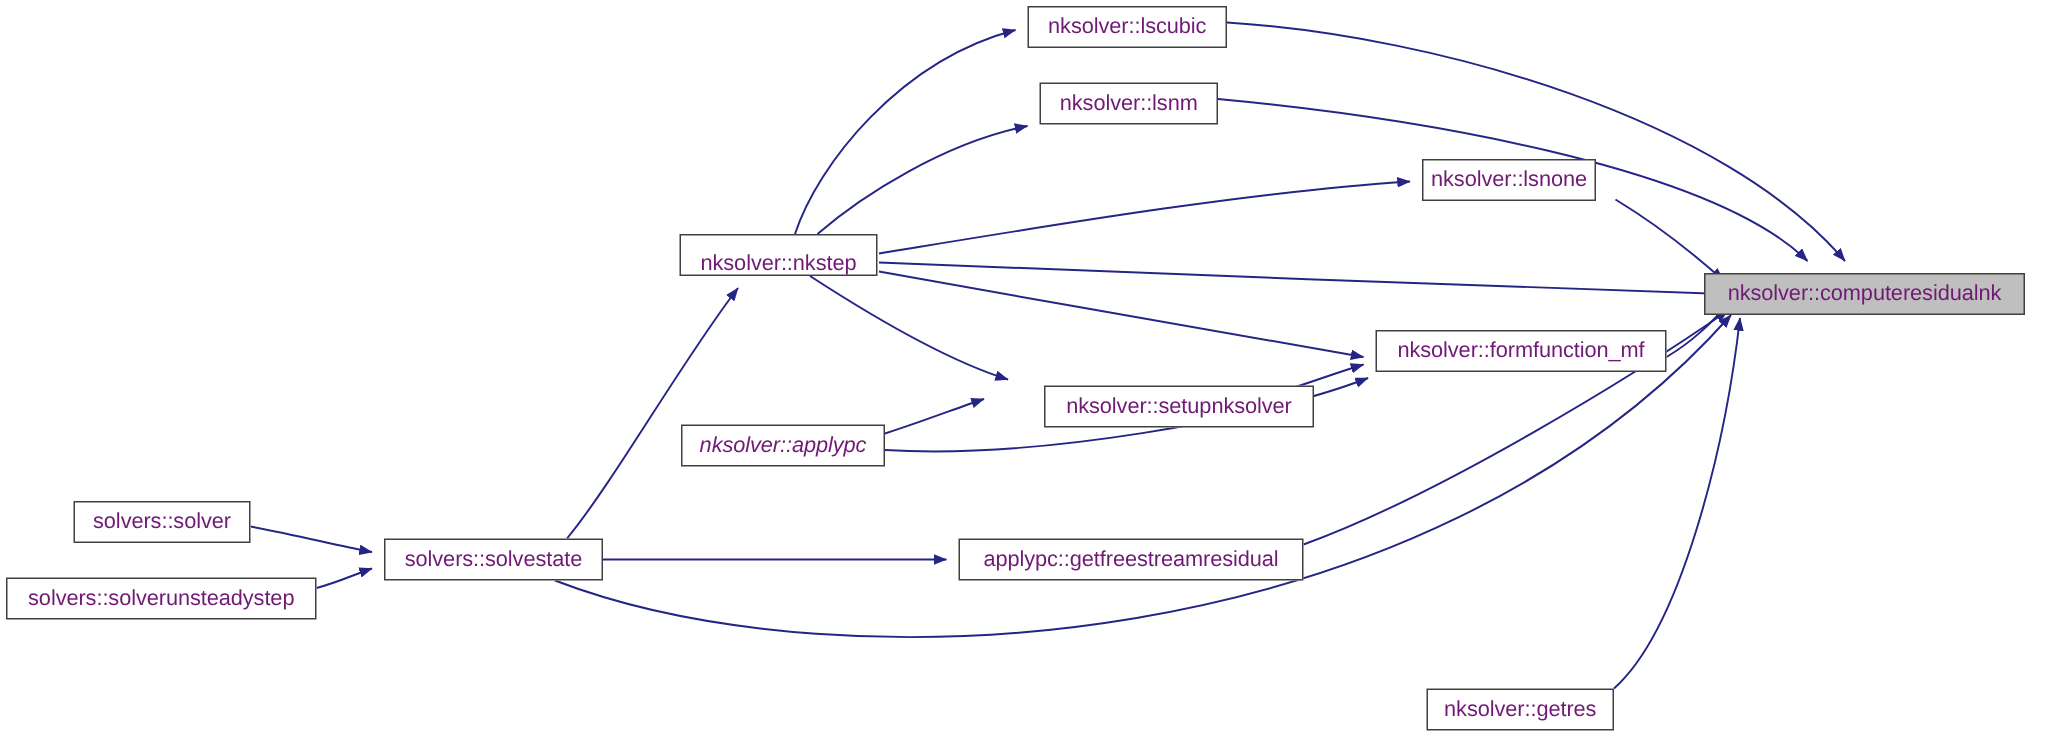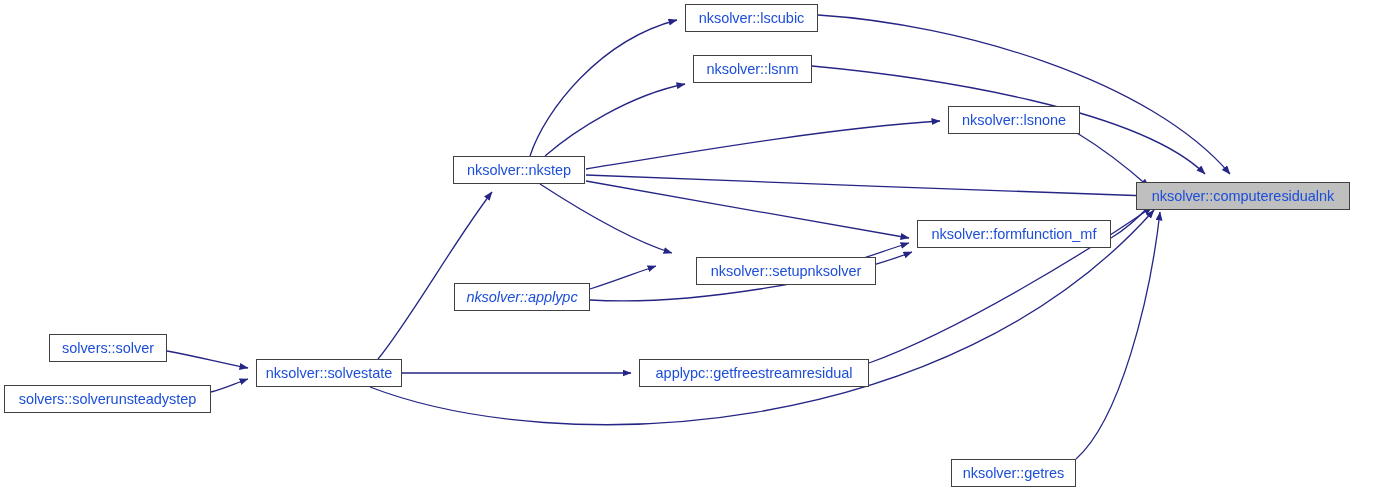--- a/index.html
+++ b/index.html
@@ -22,21 +22,21 @@
     top: 0;
     width: 1375px;
     height: 493px;
     pointer-events: none;
   }
   .graph-node {
     position: absolute;
     box-sizing: border-box;
     border: 1px solid #404040;
     background: #ffffff;
-    color: #1d4ed8;
+    color: #701a75;
     font-size: 14.5px;
     line-height: 1;
     display: flex;
     align-items: center;
     justify-content: center;
     white-space: nowrap;
     padding: 0 7px;
     letter-spacing: -0.05px;
   }
   .graph-node.highlight {
@@ -79,43 +79,43 @@
         <path d="M 211,392 C 226,388 236,383 248,379" fill="none" stroke="#252585" stroke-width="1.3" marker-end="url(#arrowhead)"></path>
       </g>
   </svg>
   <div id="node-group">
       <div class="graph-node" style="left: 685px; top: 4px; width: 133px; height: 28px;">
         <span class="node-label">nksolver::lscubic</span>
       </div>
       <div class="graph-node" style="left: 693px; top: 55px; width: 119px; height: 28px;">
         <span class="node-label">nksolver::lsnm</span>
       </div>
-      <div class="graph-node" style="left: 948px; top: 106px; width: 132px; height: 28px;">
+      <div class="graph-node" style="left: 948px; top: 106px; width: 116px; height: 28px;">
         <span class="node-label">nksolver::lsnone</span>
       </div>
-      <div class="graph-node" style="left: 453px; top: 156px; width: 132px; height: 28px;">
+      <div class="graph-node" style="left: 453px; top: 156px; width: 132px; height: 28px; align-items: flex-end;">
         <span class="node-label">nksolver::nkstep</span>
       </div>
       <div class="graph-node highlight" style="left: 1136px; top: 182px; width: 214px; height: 28px;">
         <span class="node-label">nksolver::computeresidualnk</span>
       </div>
       <div class="graph-node" style="left: 917px; top: 220px; width: 194px; height: 28px;">
         <span class="node-label">nksolver::formfunction_mf</span>
       </div>
       <div class="graph-node" style="left: 696px; top: 257px; width: 180px; height: 28px;">
         <span class="node-label">nksolver::setupnksolver</span>
       </div>
       <div class="graph-node" style="left: 454px; top: 283px; width: 136px; height: 28px; font-style: italic;">
         <span class="node-label">nksolver::applypc</span>
       </div>
       <div class="graph-node" style="left: 49px; top: 334px; width: 118px; height: 28px;">
         <span class="node-label">solvers::solver</span>
       </div>
       <div class="graph-node" style="left: 256px; top: 359px; width: 146px; height: 28px;">
-        <span class="node-label">nksolver::solvestate</span>
+        <span class="node-label">solvers::solvestate</span>
       </div>
       <div class="graph-node" style="left: 639px; top: 359px; width: 230px; height: 28px;">
         <span class="node-label">applypc::getfreestreamresidual</span>
       </div>
       <div class="graph-node" style="left: 4px; top: 385px; width: 207px; height: 28px;">
         <span class="node-label">solvers::solverunsteadystep</span>
       </div>
       <div class="graph-node" style="left: 951px; top: 459px; width: 125px; height: 28px;">
         <span class="node-label">nksolver::getres</span>
       </div>

